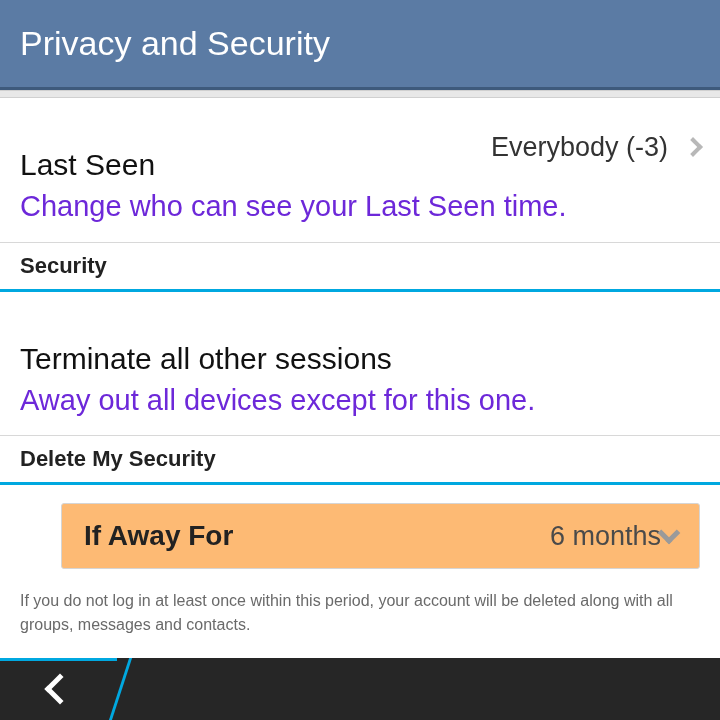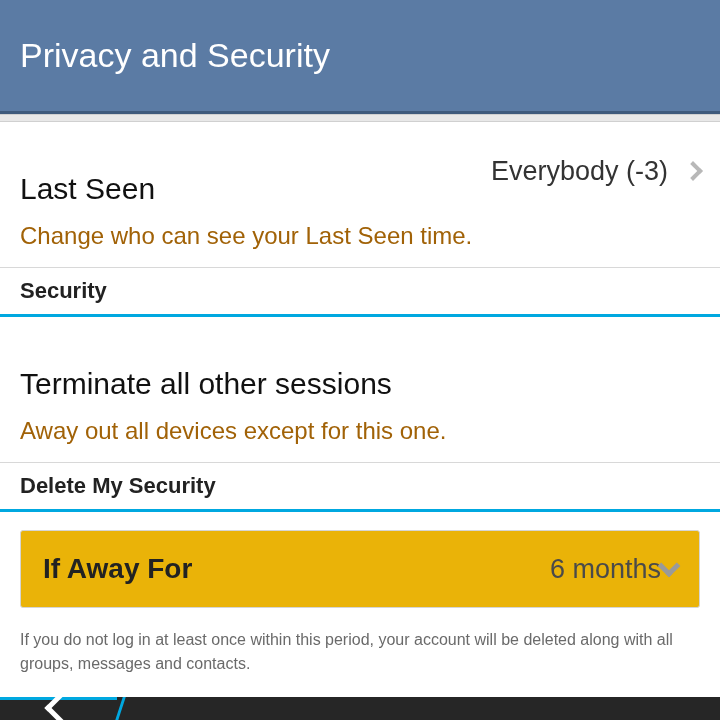--- a/index.html
+++ b/index.html
@@ -1,40 +1,40 @@
 <!DOCTYPE html>
 <html><head>
 <meta charset="utf-8">
 <style>
   * { box-sizing: border-box; margin: 0; padding: 0; }
   html, body { width: 720px; height: 720px; font-family: "Segoe UI", "Helvetica Neue", Arial, sans-serif; background: #e8e8e8; overflow: hidden; }
   .screen { display: flex; flex-direction: column; height: 720px; }
   .header {
     background: #5b7ba4;
     color: #fff;
-    padding: 36px 20px;
+    padding: 24px 20px;
     font-size: 34px;
     font-weight: 400;
     border-bottom: 3px solid #3e5a7c;
   }
   .content { flex: 1; background: #fff; }
   .gap { height: 8px; background: #e8e8e8; border-top: 1px solid #d0d0d0; border-bottom: 1px solid #d0d0d0; }
   .row {
     background: #fff;
     padding: 14px 20px 16px 20px;
     border-bottom: 1px solid #d8d8d8;
   }
   .row-title-line {
     display: flex;
     align-items: center;
     justify-content: space-between;
   }
   .row-title { font-size: 30px; color: #111; font-weight: 400; margin-top: 36px; }
   .row-value { font-size: 27px; color: #333; margin-right: 16px; }
-  .row-desc { font-size: 24px; color: #a16207; margin-top: 14px; line-height: 1.3; }
+  .row-desc { font-size: 29px; color: #6d28d9; margin-top: 6px; line-height: 1.3; }
   .chev-right {
     display: inline-block;
     width: 14px; height: 14px;
     border-top: 4px solid #b8b8b8;
     border-right: 4px solid #b8b8b8;
     transform: rotate(45deg);
     margin-left: 2px;
     flex-shrink: 0;
   }
   .section-hdr {
@@ -43,27 +43,28 @@
     font-size: 22px;
     font-weight: 700;
     color: #222;
     border-bottom: 3px solid #00a8e0;
   }
   .delete-block {
     background: #fff;
     padding: 18px 20px 22px 20px;
   }
   .select-box {
-    background: #eab308;
+    background: #fdba74;
     border: 1px solid #d5d5d5;
     border-radius: 3px;
     display: flex;
     align-items: center;
     justify-content: space-between;
-    padding: 22px 22px;
+    padding: 16px 22px;
+    margin-left: 41px;
   }
   .select-label { font-size: 28px; font-weight: 700; color: #222; }
   .select-right { display: flex; align-items: center; }
   .select-value { font-size: 27px; color: #4a4a4a; }
   .chev-down {
     display: inline-block;
     width: 16px; height: 16px;
     border-right: 5px solid #9a9a9a;
     border-bottom: 5px solid #9a9a9a;
     transform: rotate(45deg);

